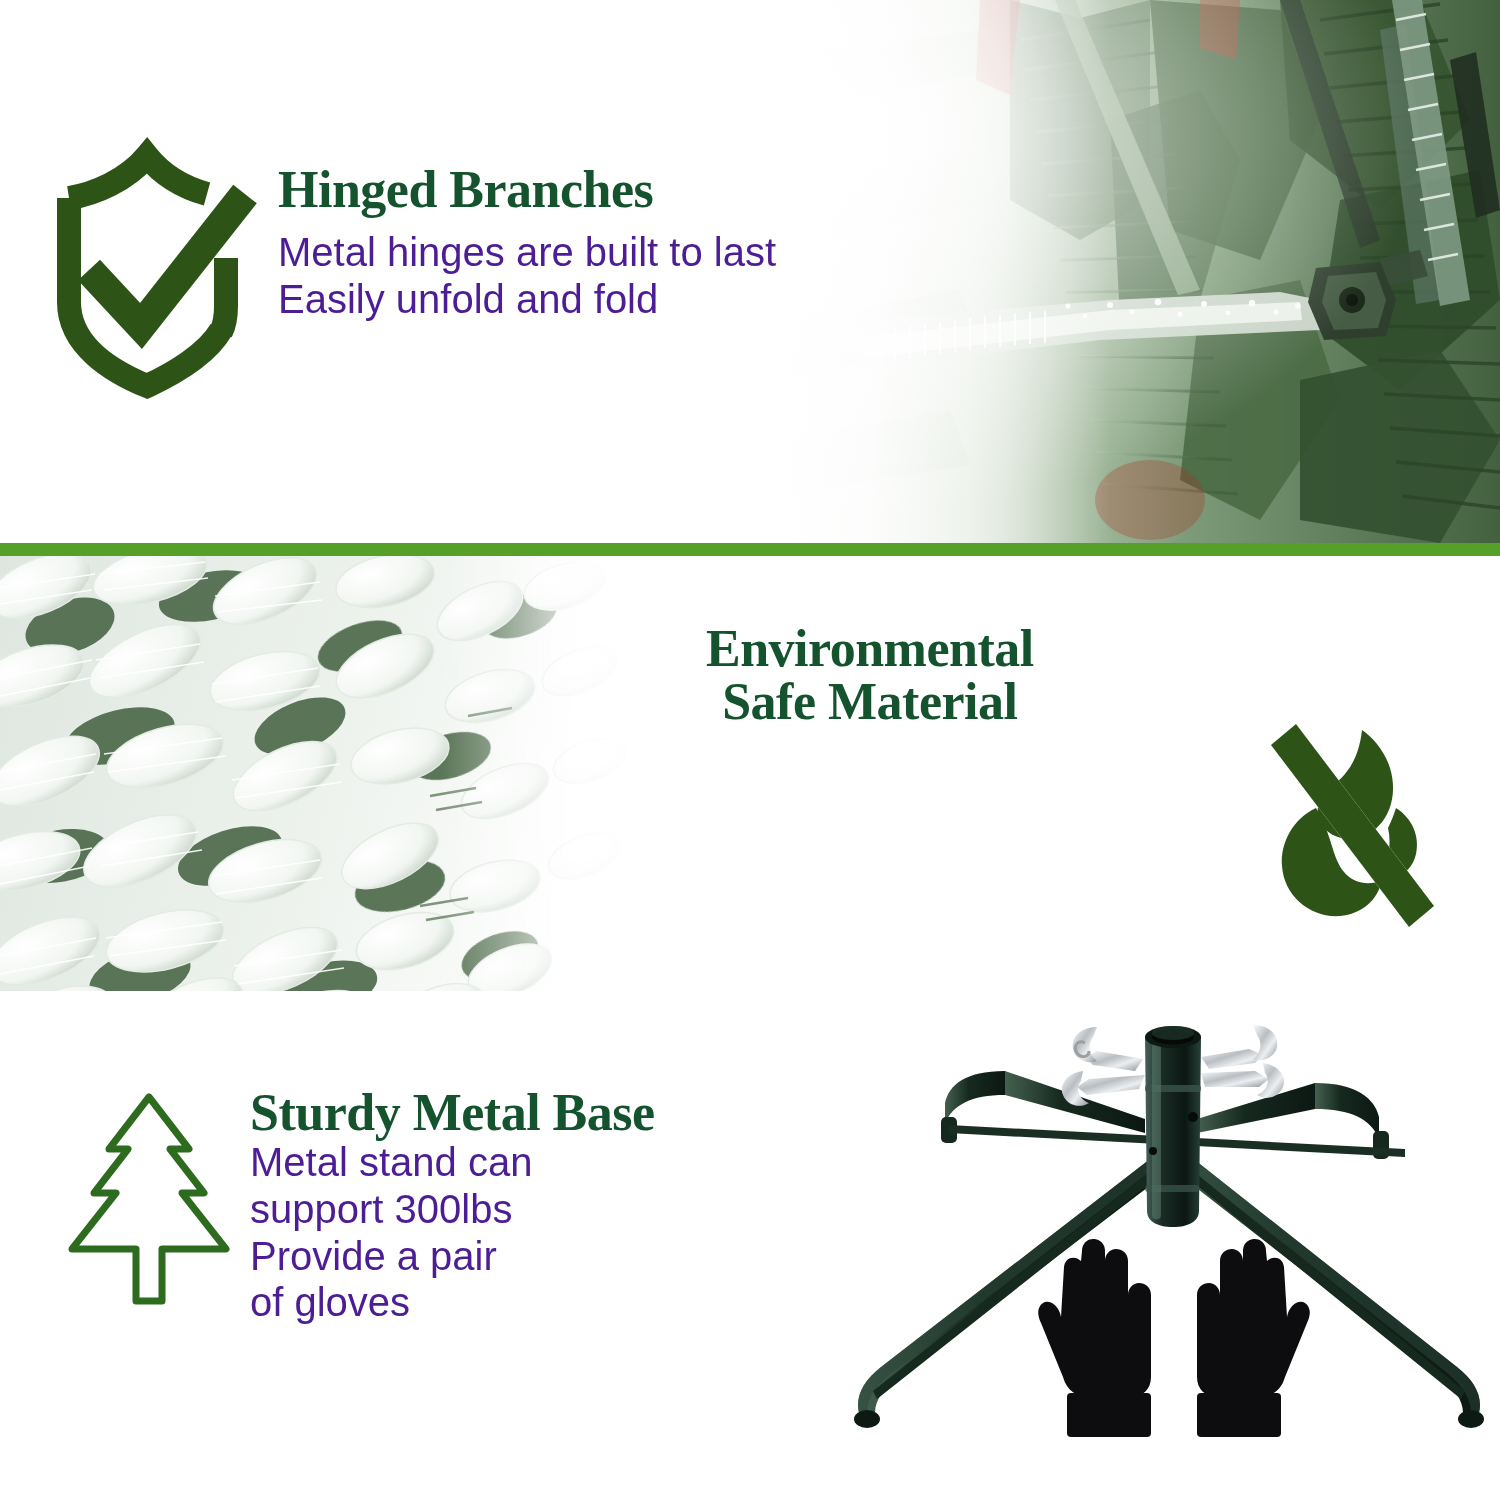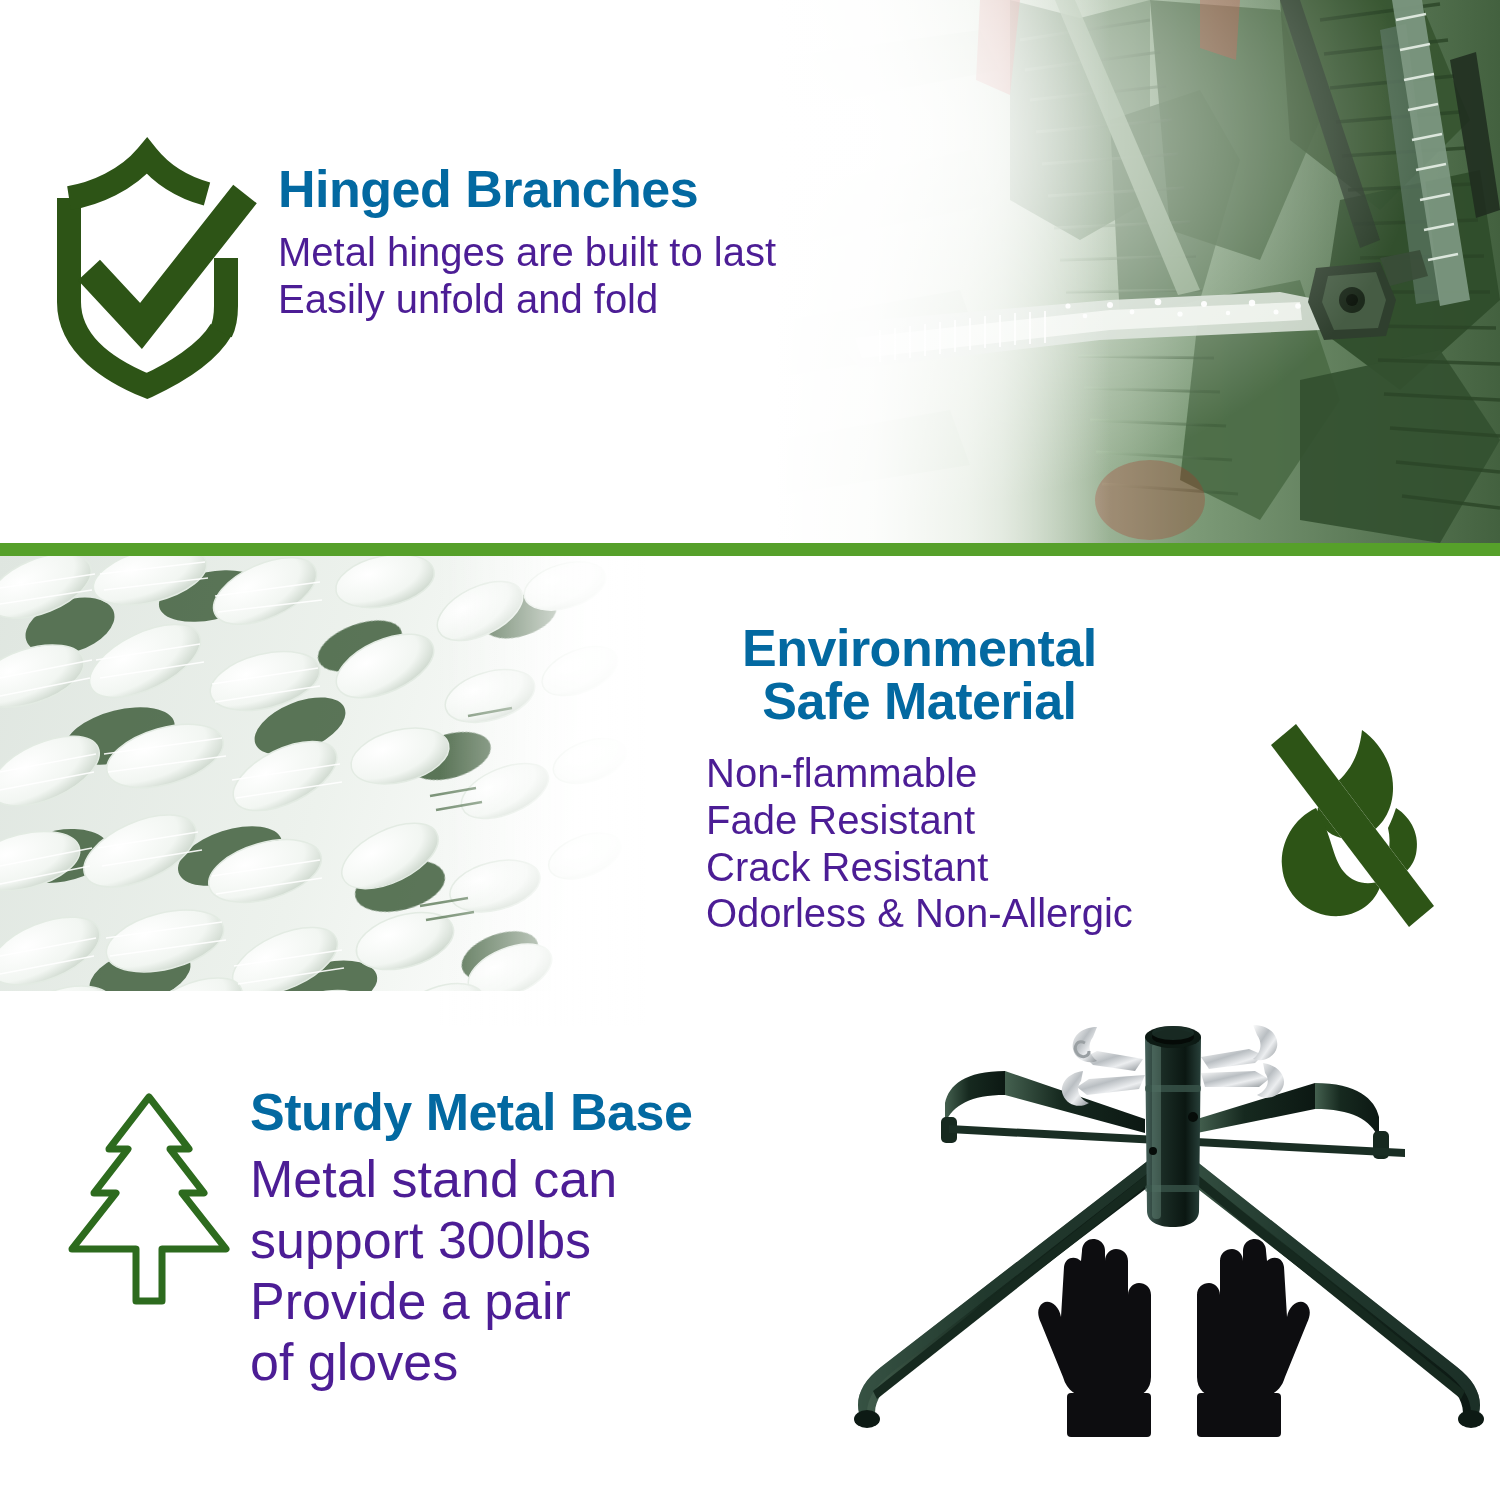--- a/index.html
+++ b/index.html
@@ -32,23 +32,23 @@
   .divider {
     position: absolute;
     left: 0;
     width: 1500px;
     height: 13px;
     background: #56a02a;
   }
 
   
   .heading {
-    font-family: Liberation Sans, sans-serif;
+    font-family: Liberation Serif, serif;
     font-weight: bold;
-    color: #0369a1;
+    color: #14532d;
     letter-spacing: -0.5px;
     line-height: 1.02;
     white-space: pre-line;
   }
   .body-text {
     font-family: "Liberation Sans", sans-serif;
     color: #4c1d95;
     line-height: 1.17;
     white-space: pre-line;
   }
@@ -124,21 +124,21 @@
     top: 98px; left: 58px;
     width: 182px; height: 225px;
     z-index: 10;
   }
   #base-text {
     position: absolute;
     top: 95px; left: 250px;
     z-index: 10;
   }
   #base-text .heading { font-size: 52px; }
-  #base-text .body-text { font-size: 52px; margin-top: 10px; }
+  #base-text .body-text { font-size: 40px; }
 
   #stand-photo {
     position: absolute;
     top: 8px; left: 845px;
     width: 655px; height: 453px;
     overflow: hidden;
     z-index: 5;
   }
 
   svg { display: block; overflow: visible; }
@@ -429,24 +429,20 @@
           <path d="M468 160 L512 152"></path>
             <path d="M330 460 L380 452"></path>
         </g>
       </svg>
       <div class="fade-right"></div>
     </div>
 
     <div id="env-text">
       <div class="heading">Environmental
 Safe Material</div>
-      <div class="body-text">Non-flammable
-Fade Resistant
-Crack Resistant
-Odorless &amp; Non-Allergic</div>
     </div>
 
     <div id="noflame-icon-wrap">
       <svg viewBox="0 0 190 212" width="190" height="212" aria-hidden="true">
         <defs>
           <mask id="slashMask">
             <rect width="190" height="212" fill="#ffffff"></rect>
             <path d="M13 23 L38 2 L176 184 L151 205 Z" fill="#000000"></path>
           </mask>
         </defs>

